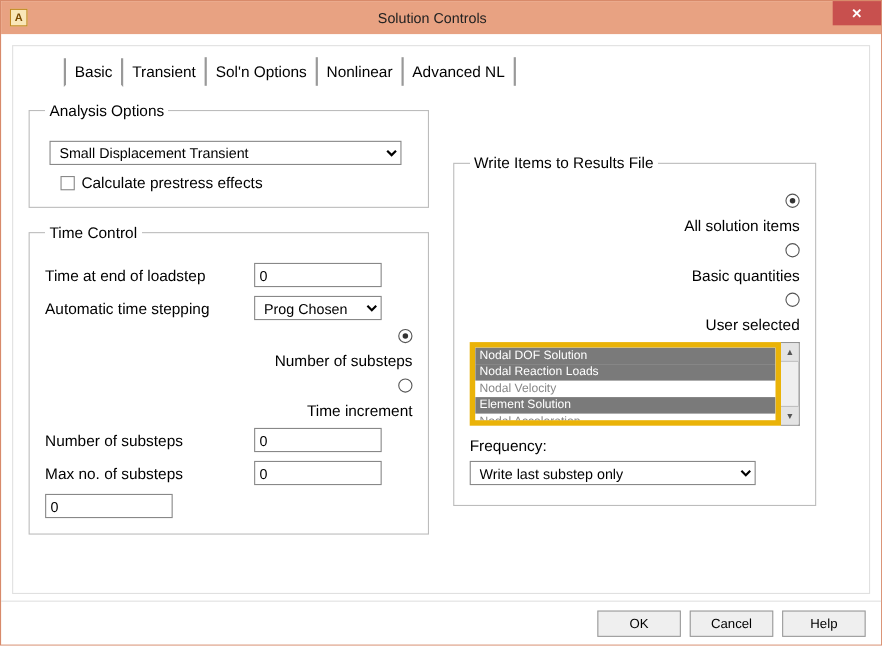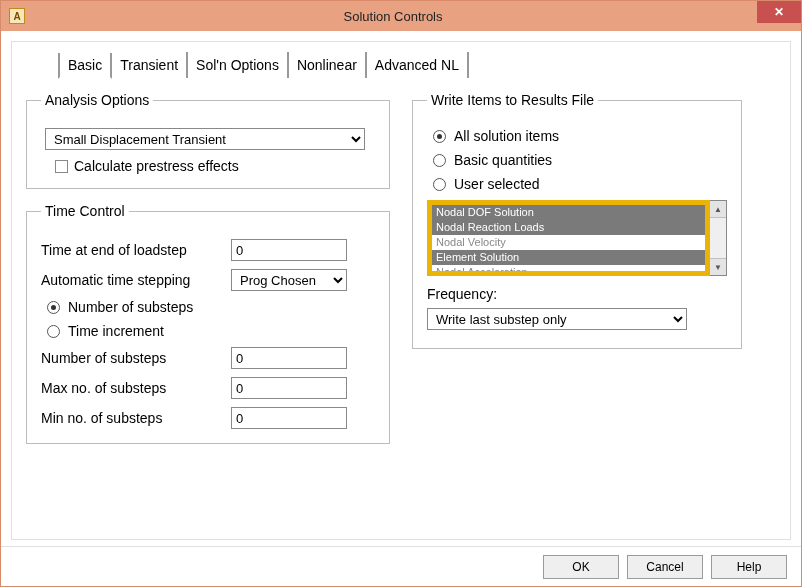--- a/index.html
+++ b/index.html
@@ -141,25 +141,26 @@
   .chk-box {
     width: 13px;
     height: 13px;
     border: 1px solid #888;
     background: #fff;
     display: inline-block;
     flex-shrink: 0;
   }
   .radio-row {
     display: flex;
-    align-items: center;
+    align-items: flex-end;
     gap: 8px;
     font-size: 14px;
     margin-bottom: 8px;
     margin-left: 6px;
+    flex-direction: column;
   }
   .radio {
     width: 13px;
     height: 13px;
     border: 1px solid #555;
     border-radius: 50%;
     display: inline-flex;
     align-items: center;
     justify-content: center;
     flex-shrink: 0;
@@ -324,30 +325,29 @@
 
           <div class="row">
             <label class="text-label">Number of substeps</label>
             <input type="text" class="tc-input" value="0" style="">
           </div>
           <div class="row">
             <label class="text-label">Max no. of substeps</label>
             <input type="text" class="tc-input" value="0" style="">
           </div>
           <div class="row" style="margin-bottom:0">
-            <label class="text-label">Min no. of substeps</label>
             <input type="text" class="tc-input" value="0" style="">
           </div>
         </fieldset>
 
       </div>
 
       <div class="right-col">
 
-        <fieldset style="padding-bottom:18px;">
+        <fieldset style="padding-bottom:18px;margin-top:48px;">
           <legend>Write Items to Results File</legend>
 
           <div class="radio-row">
             <span class="radio selected"></span>
             <span>All solution items</span>
           </div>
           <div class="radio-row">
             <span class="radio"></span>
             <span>Basic quantities</span>
           </div>

